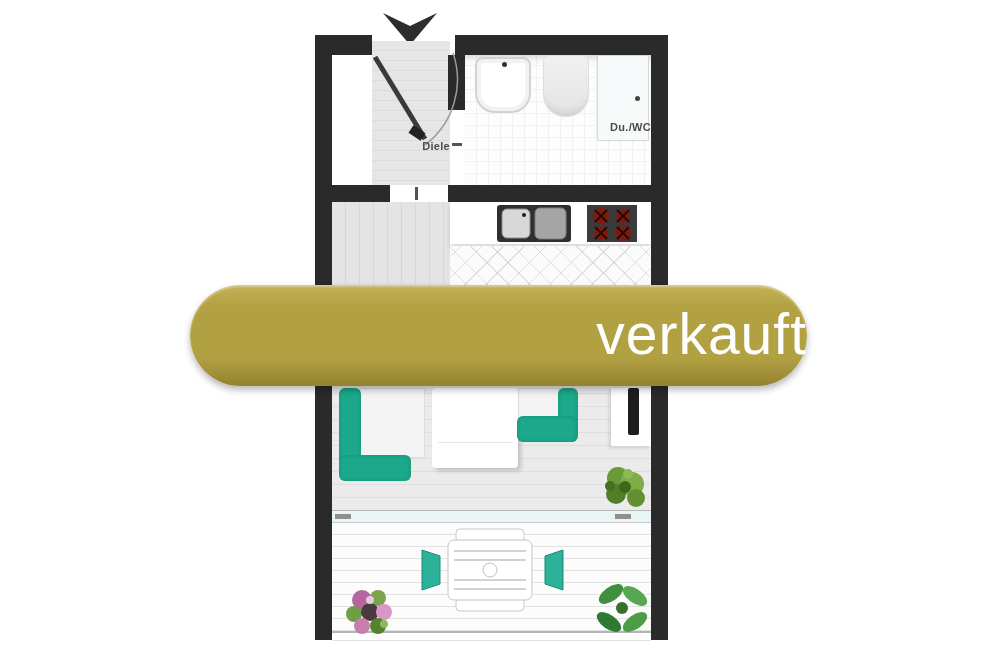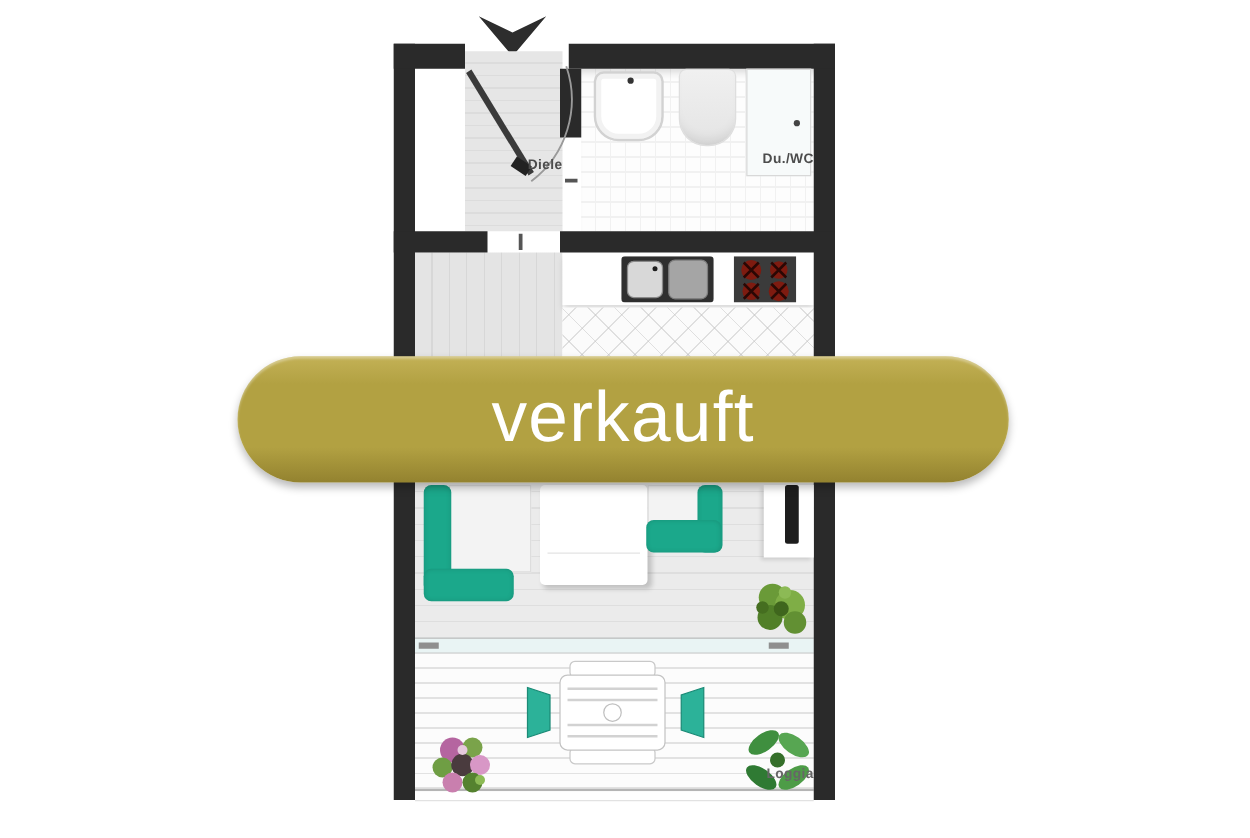--- a/index.html
+++ b/index.html
@@ -74,21 +74,21 @@
 
   
   #banner { position:absolute; left:190px; top:285px; width:617px; height:101px;
     border-radius:51px;
     background:linear-gradient(180deg,
       var(--banner-bg-light,#c3b156) 0%,
       var(--banner-bg,#b2a142) 22%,
       var(--banner-bg,#b2a142) 72%,
       var(--banner-bg-dark,#93822f) 100%);
     box-shadow:0 4px 7px rgba(0,0,0,.28), inset 0 2px 2px rgba(255,255,255,.35);
-    display:flex; align-items:center; justify-content:center; }
+    display:flex; align-items:center; justify-content:flex-end; }
   #banner .txt { color:var(--banner-text,#ffffff); font-size:57px; font-weight:400;
     letter-spacing:1px; transform:translateY(-2px); }
 
   
   .entrance-arrow { position:absolute; left:383px; top:9px; width:54px; height:36px; }
 </style>
 </head>
 <body>
 
 <svg class="entrance-arrow" viewBox="0 0 54 36">
@@ -191,20 +191,19 @@
   <svg class="abs" style="left:278px;top:543px;width:58px;height:62px" viewBox="0 0 58 62">
     <g style="fill:var(--plant-green,#5d9133)">
       <ellipse cx="18" cy="16" rx="14" ry="7" transform="rotate(-35 18 16)" fill="#3f8f3f"></ellipse>
       <ellipse cx="42" cy="18" rx="14" ry="7" transform="rotate(35 42 18)" fill="#57a652"></ellipse>
       <ellipse cx="16" cy="44" rx="14" ry="7" transform="rotate(215 16 44)" fill="#2f7a33"></ellipse>
       <ellipse cx="42" cy="44" rx="14" ry="7" transform="rotate(145 42 44)" fill="#4d9c47"></ellipse>
       <circle cx="29" cy="30" r="6" fill="#356f2a"></circle>
     </g>
   </svg>
 
-  <div class="room-label" style="left:57px;top:91px;width:78px">Diele</div>
+  <div class="room-label" style="left:57px;top:105px;width:78px">Diele</div>
   <div class="room-label" style="left:150px;top:86px;width:186px">Du./WC</div>
-  <div class="room-label" style="left:17px;top:578px;width:319px;color:#666">Loggia</div>
 </div>
 
 <div id="banner">
   <span class="txt">verkauft</span>
 </div>
 
 </body></html>

